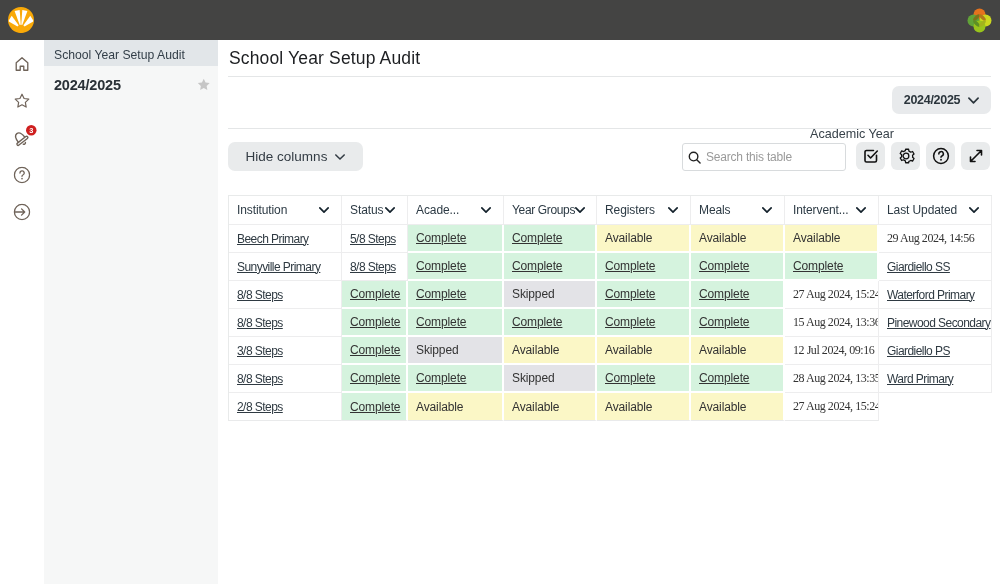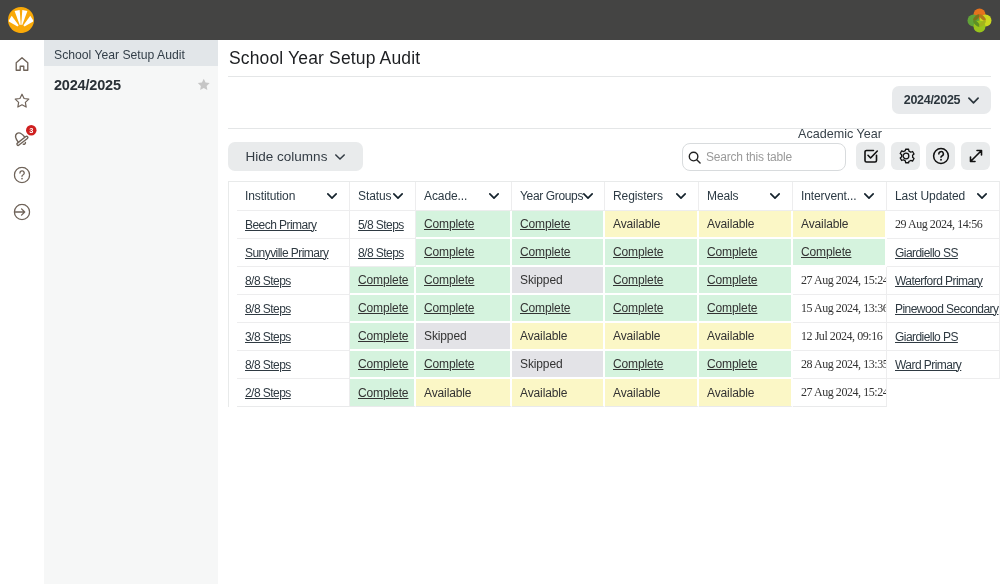--- a/index.html
+++ b/index.html
@@ -16,25 +16,25 @@
 .panel { position:absolute; left:44px; top:40px; width:174px; height:544px; background:#f6f7f7; }
 .panel-h { height:26px; background:#e2e6e9; font-size:12.2px; color:#323e48; display:flex; align-items:flex-end; padding:0 0 4px 10px; }
 .py { position:absolute; left:54px; top:76.5px; font-size:14.5px; font-weight:bold; color:#2a3137; letter-spacing:-0.2px; }
 
 .h1 { position:absolute; left:229px; top:48px; font-size:17.5px; font-weight:500; color:#1c1e21; letter-spacing:0.15px; }
 .div1 { position:absolute; left:228px; top:76px; width:763px; height:1px; background:#e4e6e7; }
 .div2 { position:absolute; left:228px; top:128px; width:763px; height:1px; background:#e4e6e7; }
 .aclabel { position:absolute; top:93.5px; right:1000px; font-size:12.6px; color:#38424a; }
 .acbtn { position:absolute; left:892px; top:86px; width:99px; height:28px; background:#e8eaec; border-radius:7px; display:flex; align-items:center; justify-content:center; gap:8px; font-size:12.5px; letter-spacing:-0.3px; font-weight:bold; color:#2b353c; }
 .hidebtn { position:absolute; left:228px; top:142px; width:135px; height:29px; background:#e9ebec; border-radius:7px; display:flex; align-items:center; justify-content:center; gap:8px; font-size:13.5px; color:#333c44; }
-.search { position:absolute; left:682px; top:143px; width:164px; height:28px; border:1px solid #d8dbdd; border-radius:8px; background:#fff; display:flex; align-items:center; padding-left:5px; gap:5px; }
+.search { position:absolute; left:682px; top:143px; width:164px; height:28px; border:1px solid #d8dbdd; border-radius:3px; background:#fff; display:flex; align-items:center; padding-left:5px; gap:5px; }
 .search span { font-size:12px; color:#9a9a9a; letter-spacing:-0.2px; }
 .ibtn { position:absolute; top:142px; width:29px; height:28px; background:#e9ebec; border-radius:6px; display:flex; align-items:center; justify-content:center; }
 
-.tbl { position:absolute; left:228px; top:181px; display:grid; grid-template-columns:113px 66px 96px 93px 94px 94px 94px 113px; grid-template-rows:29px repeat(7, 28px); border-top:1px solid #e8eaea; border-left:1px solid #e8eaea; font-size:12px; color:#333; letter-spacing:-0.12px;padding-left:8px; }
+.tbl { position:absolute; left:228px; top:195px; display:grid; grid-template-columns:113px 66px 96px 93px 94px 94px 94px 113px; grid-template-rows:29px repeat(7, 28px); border-top:1px solid #e8eaea; border-left:1px solid #e8eaea; font-size:12px; color:#333; letter-spacing:-0.12px; }
 .tbl > div { display:flex; align-items:center; padding-left:8px; border-right:1px solid #ededee; border-bottom:1px solid #ededee; background:#fff; overflow:hidden; white-space:nowrap; }
 .tbl .th { justify-content:space-between; padding-right:12px; font-size:12px; color:#2c3a44; font-weight:normal; letter-spacing:-0.1px; }
 .tbl .g { background:#d5f3de; border-right:2px solid #fff; border-bottom:2px solid #fff;text-decoration:underline; }
 .tbl .y { background:#fbf7c6; border-right:2px solid #fff; border-bottom:2px solid #fff; }
 .tbl .d { letter-spacing:-0.45px;font-family:Liberation Serif, serif; }
 .tbl .s { background:#e3e3e7; border-right:2px solid #fff; border-bottom:2px solid #fff; }
 .tbl a { color:#2f3a42; text-decoration:underline; letter-spacing:-0.55px; }
 .chev-b { width:10px; height:6px; flex:none; }
 .tbl > div:nth-child(n+57) { border-bottom:1px solid #e9eaeb !important; }
 </style>
@@ -118,21 +118,21 @@
 <div class="panel">
   <div class="panel-h">School Year Setup Audit</div>
 </div>
 <div class="py">2024/2025</div>
 <svg class="abs" style="left:197px;top:78px;" width="13.5" height="13.5" viewBox="0 0 15 15">
     <path d="M7.5 0.8l2 4.2 4.6.6-3.4 3.2.8 4.5-4-2.2-4 2.2.8-4.5L.9 5.6l4.6-.6z" fill="#c6c6c6"></path>
   </svg>
 
 <div class="h1">School Year Setup Audit</div>
 <div class="div1"></div>
-<div class="aclabel" style="right:118px;margin-top:33px;">Academic Year</div>
+<div class="aclabel" style="right:106px;margin-top:33px;">Academic Year</div>
 <div class="acbtn">2024/2025 <svg style="width:11px;height:7px;flex:none" viewBox="0 0 12 7">
       <path d="M1 1l5 5 5-5" stroke="#2b353c" stroke-width="1.8" fill="none" stroke-linecap="round" stroke-linejoin="round"></path>
     </svg></div>
 <div class="div2"></div>
 <div class="hidebtn">Hide columns <svg class="chev-b" viewBox="0 0 12 7">
       <path d="M1 1l5 5 5-5" stroke="#333c44" stroke-width="1.8" fill="none" stroke-linecap="round" stroke-linejoin="round"></path>
     </svg></div>
 <div class="search">
     <svg width="13" height="13" viewBox="0 0 14 14">
       <circle cx="6" cy="6" r="4.6" fill="none" stroke="#222" stroke-width="1.5"></circle>

